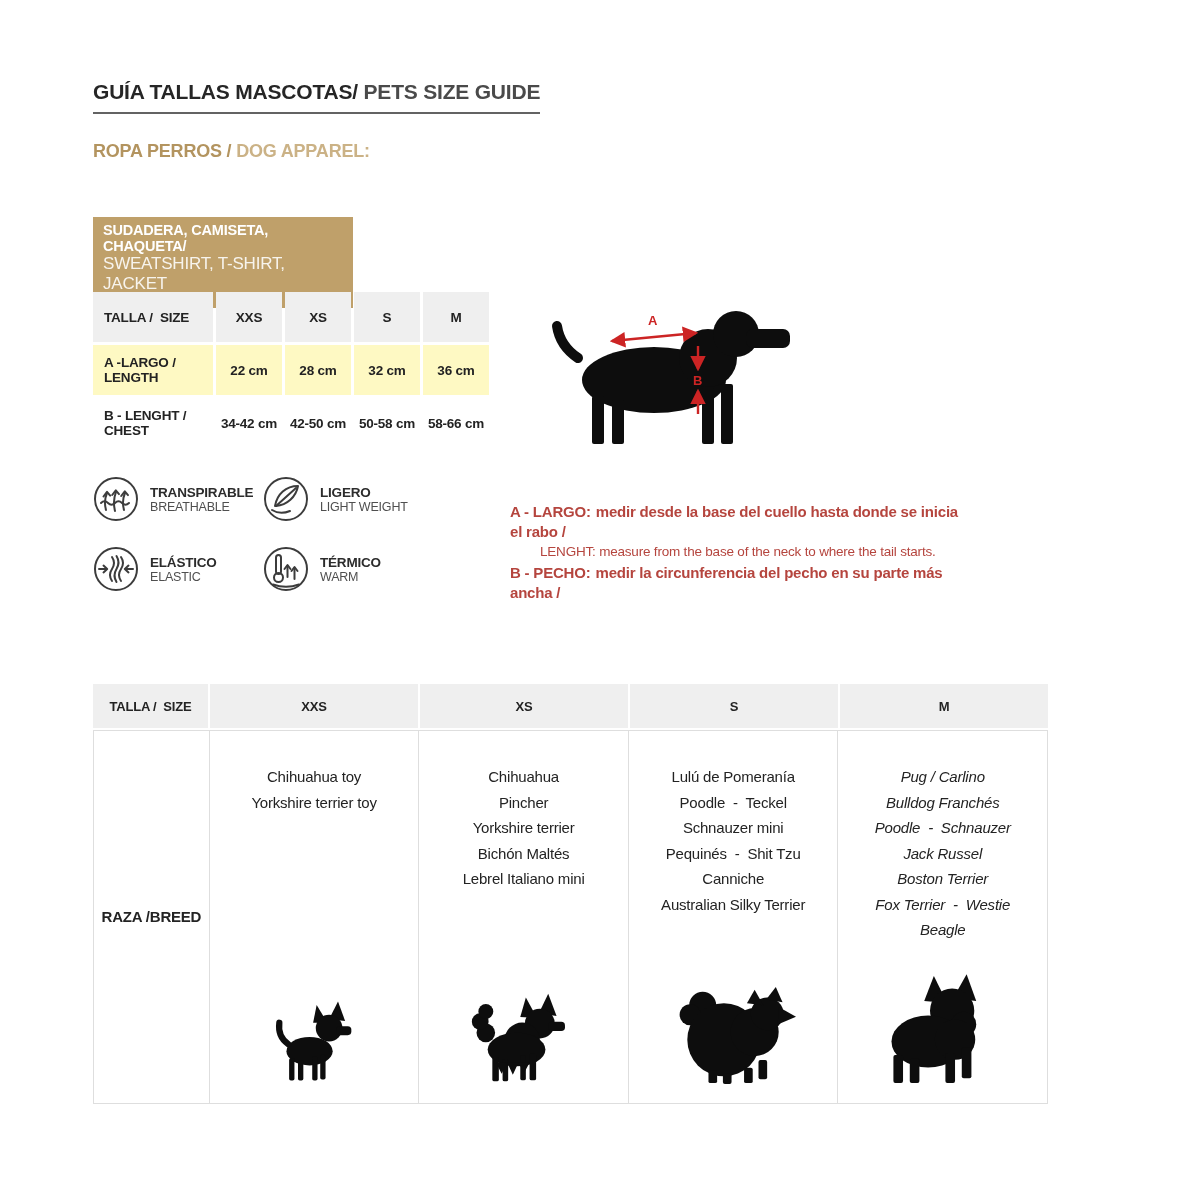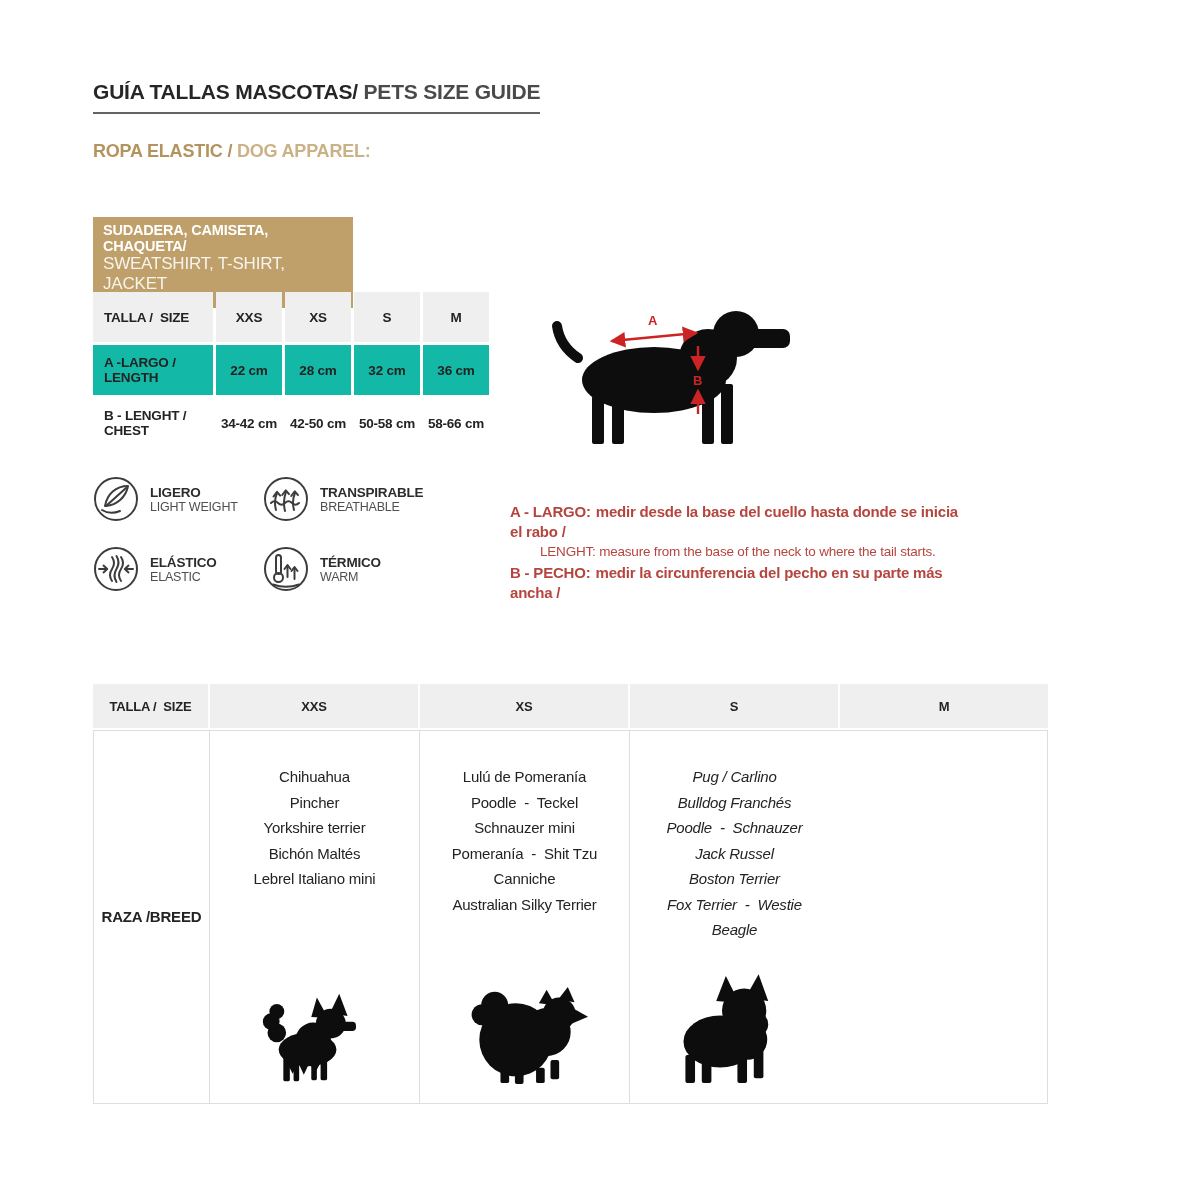--- a/index.html
+++ b/index.html
@@ -21,21 +21,21 @@
   .banner .l1 { color:#ffffff; font-weight:bold; font-size:14.5px; }
   .banner .l2 { color:rgba(255,255,255,0.88); font-size:17px; }
 
   
   .size-table { position:absolute; left:93px; top:292px; display:flex; flex-direction:column; gap:3px; }
   .strow { display:flex; gap:3px; }
   .stc { height:50px; display:flex; align-items:center; justify-content:center;
          font-size:13.5px; font-weight:bold; white-space:pre-wrap; width:66px; }
   .stc.label { width:120px; justify-content:flex-start; padding-left:11px; }
   .strow.hd .stc { background:#efefef; }
-  .strow.ra .stc { background:#14b8a6; }
+  .strow.ra .stc { background:#fef9c3; }
   .strow.rb .stc { background:transparent; }
 
   
   .diagram { position:absolute; left:548px; top:296px; }
 
   
   .features { position:absolute; left:93px; top:476px; display:grid;
               grid-template-columns:170px 240px; row-gap:24px; }
   .feature { display:flex; align-items:center; gap:11px; }
   .feature .txt .es { font-size:13.5px; font-weight:bold; color:#2c2c2c; }
@@ -67,21 +67,21 @@
   svg .icon-stroke { stroke:#3c3c3c; stroke-width:2; fill:none; stroke-linecap:round; stroke-linejoin:round; }
   svg .red { stroke:#cc2424; fill:none; }
   svg .redfill { fill:#cc2424; }
   svg text.redlbl { fill:#cc2424; font-size:13px; font-weight:bold; font-family:"Liberation Sans",sans-serif; }
 </style>
 </head>
 <body>
 
 <h1 class="title"><span class="es">GUÍA TALLAS MASCOTAS/</span><span class="en"> PETS SIZE GUIDE</span></h1>
 
-<div class="subtitle"><span class="es">ROPA ELASTIC / </span><span class="en">DOG APPAREL:</span></div>
+<div class="subtitle"><span class="es">ROPA PERROS / </span><span class="en">DOG APPAREL:</span></div>
 
 <div class="banner">
   <div class="l1">SUDADERA, CAMISETA, CHAQUETA/</div>
   <div class="l2">SWEATSHIRT, T-SHIRT, JACKET</div>
 </div>
 
 <div class="size-table">
   <div class="strow hd">
     <div class="stc label">TALLA /  SIZE</div>
     <div class="stc">XXS</div>
@@ -133,44 +133,44 @@
       <text class="redlbl" x="145" y="89">B</text>
     </g>
   </svg>
 </div>
 
 <div class="features">
 
   <div class="feature">
     <svg width="46" height="46" viewBox="0 0 46 46">
       <circle class="icon-stroke" cx="23" cy="23" r="21"></circle>
-      <path class="icon-stroke" d="M12,30 C14,18 23,10 35,10 C33,21 24,29 13,30 Z"></path>
-      <path class="icon-stroke" d="M13,30 L33,12"></path>
-      <path class="icon-stroke" d="M9,34 q8,5 18,1"></path>
-    </svg>
-    <div class="txt">
-      <div class="es">LIGERO</div>
-      <div class="en">LIGHT WEIGHT</div>
-    </div>
-  </div>
-
-  <div class="feature">
-    <svg width="46" height="46" viewBox="0 0 46 46">
-      <circle class="icon-stroke" cx="23" cy="23" r="21"></circle>
       <path class="icon-stroke" d="M8,27 q3.5,-3.5 7,0 t7,0 t7,0 t7,0"></path>
       <path class="icon-stroke" d="M13,34 q-2.5,-9 1,-17"></path>
       <polyline class="icon-stroke" points="10.5,20.5 14,15.8 17.2,19.6"></polyline>
       <path class="icon-stroke" d="M22,35 q-2.5,-10 1,-19"></path>
       <polyline class="icon-stroke" points="19.2,19 22.8,14.3 26,18.1"></polyline>
       <path class="icon-stroke" d="M31,34 q-2.5,-9 1,-17"></path>
       <polyline class="icon-stroke" points="28.2,20 31.8,15.3 35,19.1"></polyline>
     </svg>
     <div class="txt">
       <div class="es">TRANSPIRABLE</div>
       <div class="en">BREATHABLE</div>
+    </div>
+  </div>
+
+  <div class="feature">
+    <svg width="46" height="46" viewBox="0 0 46 46">
+      <circle class="icon-stroke" cx="23" cy="23" r="21"></circle>
+      <path class="icon-stroke" d="M12,30 C14,18 23,10 35,10 C33,21 24,29 13,30 Z"></path>
+      <path class="icon-stroke" d="M13,30 L33,12"></path>
+      <path class="icon-stroke" d="M9,34 q8,5 18,1"></path>
+    </svg>
+    <div class="txt">
+      <div class="es">LIGERO</div>
+      <div class="en">LIGHT WEIGHT</div>
     </div>
   </div>
 
   <div class="feature">
     <svg width="46" height="46" viewBox="0 0 46 46">
       <circle class="icon-stroke" cx="23" cy="23" r="21"></circle>
       <path class="icon-stroke" d="M19,11 q4,6 0,12 t0,12"></path>
       <path class="icon-stroke" d="M23.5,10 q4,6.5 0,13 t0,13"></path>
       <path class="icon-stroke" d="M28,11 q4,6 0,12 t0,12"></path>
       <path class="icon-stroke" d="M6,23 h7"></path>
@@ -222,20 +222,38 @@
     <div class="bth">M</div>
   </div>
 
   <div class="bt-body">
 
     <div class="bcol rlabel">
       <div>RAZA /</div>
       <div>BREED</div>
     </div>
 
+    <div class="bcol">
+      <ul class="breeds">
+        <li>Chihuahua toy</li>
+        <li>Yorkshire terrier toy</li>
+      </ul>
+      <svg class="dog" width="80" height="89" viewBox="0 0 90 100">
+        <polygon class="ink" points="48,10 60,30 44,30"></polygon>
+        <polygon class="ink" points="72,6 80,28 62,26"></polygon>
+        <circle class="ink" cx="62" cy="36" r="15"></circle>
+        <rect class="ink" x="70" y="34" width="17" height="10" rx="4"></rect>
+        <ellipse class="ink" cx="40" cy="62" rx="26" ry="16"></ellipse>
+        <rect class="ink" x="52" y="66" width="6" height="28" rx="2"></rect>
+        <rect class="ink" x="43" y="68" width="6" height="27" rx="2"></rect>
+        <rect class="ink" x="17" y="70" width="6" height="25" rx="2"></rect>
+        <rect class="ink" x="27" y="72" width="6" height="23" rx="2"></rect>
+        <path class="inkline" d="M16,54 Q4,46 6,30" stroke-width="7"></path>
+      </svg>
+    </div>
 
     <div class="bcol">
       <ul class="breeds">
         <li>Chihuahua</li>
         <li>Pincher</li>
         <li>Yorkshire terrier</li>
         <li>Bichón Maltés</li>
         <li>Lebrel Italiano mini</li>
       </ul>
       <svg class="dog" width="112" height="95" viewBox="0 0 120 102">
@@ -254,21 +272,21 @@
         <rect class="ink" x="37" y="74" width="6" height="24" rx="2"></rect>
         <polygon class="ink" points="30,78 36,90 42,78 48,91 54,78 60,89 66,78"></polygon>
       </svg>
     </div>
 
     <div class="bcol">
       <ul class="breeds">
         <li>Lulú de Pomeranía</li>
         <li>Poodle  -  Teckel</li>
         <li>Schnauzer mini</li>
-        <li>Pomeranía  -  Shit Tzu</li>
+        <li>Pequinés  -  Shit Tzu</li>
         <li>Canniche</li>
         <li>Australian Silky Terrier</li>
       </ul>
       <svg class="dog" width="130" height="101" viewBox="0 0 135 105">
         <circle class="ink" cx="36" cy="22" r="14"></circle>
         <circle class="ink" cx="23" cy="32" r="11"></circle>
         <circle class="ink" cx="58" cy="58" r="38"></circle>
         <circle class="ink" cx="90" cy="50" r="25"></circle>
         <circle class="ink" cx="103" cy="31" r="17"></circle>
         <polygon class="ink" points="90,6 99,22 82,20"></polygon>

